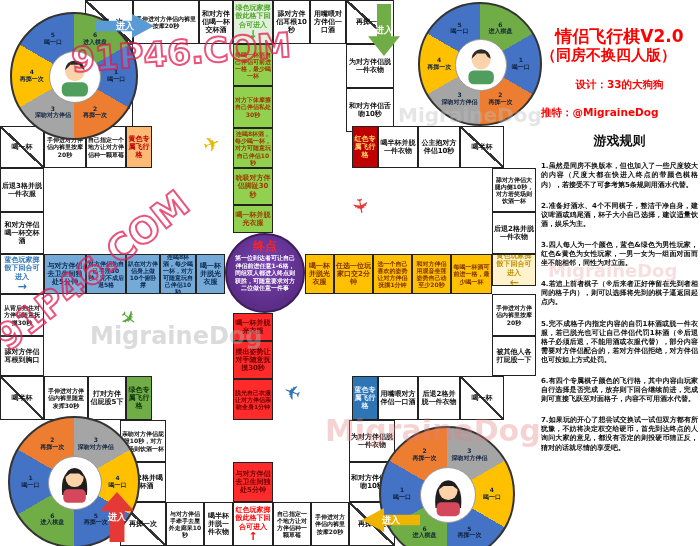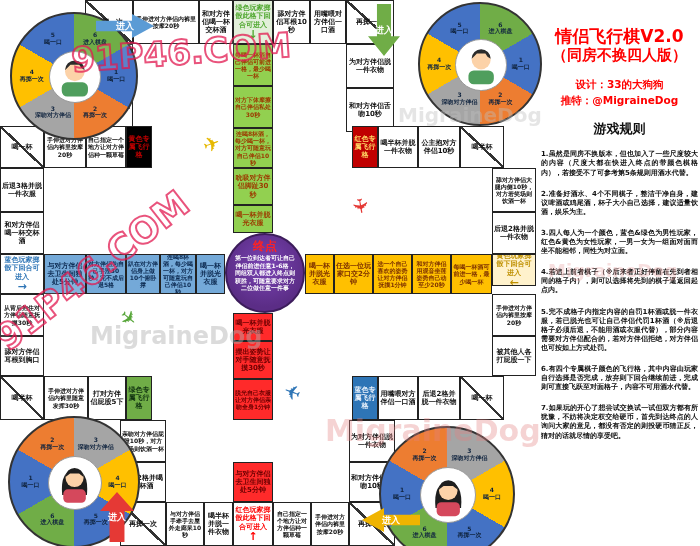--- a/index.html
+++ b/index.html
@@ -45,23 +45,23 @@
   .center-circle{position:absolute;left:225px;top:233px;width:80px;height:80px;border-radius:50%;
                  background:radial-gradient(circle at 50% 40%, #7a44b4, #5b2d86 70%);
                  border:2px solid #3d1d5c;box-sizing:border-box;z-index:5;
                  display:flex;flex-direction:column;align-items:center;justify-content:flex-start;
                  padding:5px 6px;text-align:center;}
   .center-label{color:#ff2222;font-size:12px;font-weight:bold;line-height:1;}
   .center-text{color:#fff;font-size:6px;font-weight:bold;line-height:1.25;margin-top:2px;}
   
   .panel{position:absolute;left:541px;top:0;width:157px;height:546px;z-index:2;}
   .title1{color:#ff0000;font-size:17px;font-weight:bold;text-align:center;margin-top:26px;line-height:1.2;}
-  .title2{color:#ff0000;font-size:15px;font-weight:bold;text-align:center;line-height:1.2;}
+  .title2{color:#ff0000;font-size:15px;font-weight:bold;text-align:left;line-height:1.2;}
   .designer{color:#ff0000;font-size:10.5px;font-weight:bold;text-align:center;margin-top:14px;}
-  .twitter{color:#ff0000;font-size:10.5px;font-weight:bold;text-align:center;margin-top:2px;}
+  .twitter{color:#ff0000;font-size:10.5px;font-weight:bold;margin-top:14px;}
   .rules-heading{color:#111;font-size:13px;font-weight:bold;text-align:center;margin-top:12px;}
   .rule{color:#111;font-size:7px;font-weight:bold;line-height:1.3;margin-top:12px;text-align:justify;}
 </style>
 </head>
 <body>
 
 <div class="stage">
   <div style="position:absolute;inset:0;">
       <div class="cell diag" style="left: 85px; top: 0px; width: 48px; height: 44px;">
         <div>
@@ -152,21 +152,21 @@
       <div class="cell" style="left: 44px; top: 126px; width: 42px; height: 42px;">
         <div>
           <span class="txt" style="font-size: 6px;">手伸进对方伴侣内裤里按摩20秒</span>
         </div>
       </div>
       <div class="cell" style="left: 86px; top: 126px; width: 40px; height: 42px;">
         <div>
           <span class="txt" style="font-size: 6px;">自己指定一个地方让对方伴侣种一颗草莓</span>
         </div>
       </div>
-      <div class="cell" style="left: 126px; top: 126px; width: 26px; height: 42px; background: #000000; color: rgb(192, 0, 0);">
+      <div class="cell" style="left: 126px; top: 126px; width: 26px; height: 42px; background: #fdba74; color: rgb(192, 0, 0);">
         <div>
           <span class="txt" style="font-size: 7px;">黄色专属飞行格</span>
         </div>
       </div>
       <div class="cell" style="left: 352px; top: 126px; width: 26px; height: 42px; background: rgb(192, 0, 0); color: rgb(255, 217, 102);">
         <div>
           <span class="txt" style="font-size: 7px;">红色专属飞行格</span>
         </div>
       </div>
       <div class="cell" style="left: 378px; top: 126px; width: 40px; height: 42px;">

